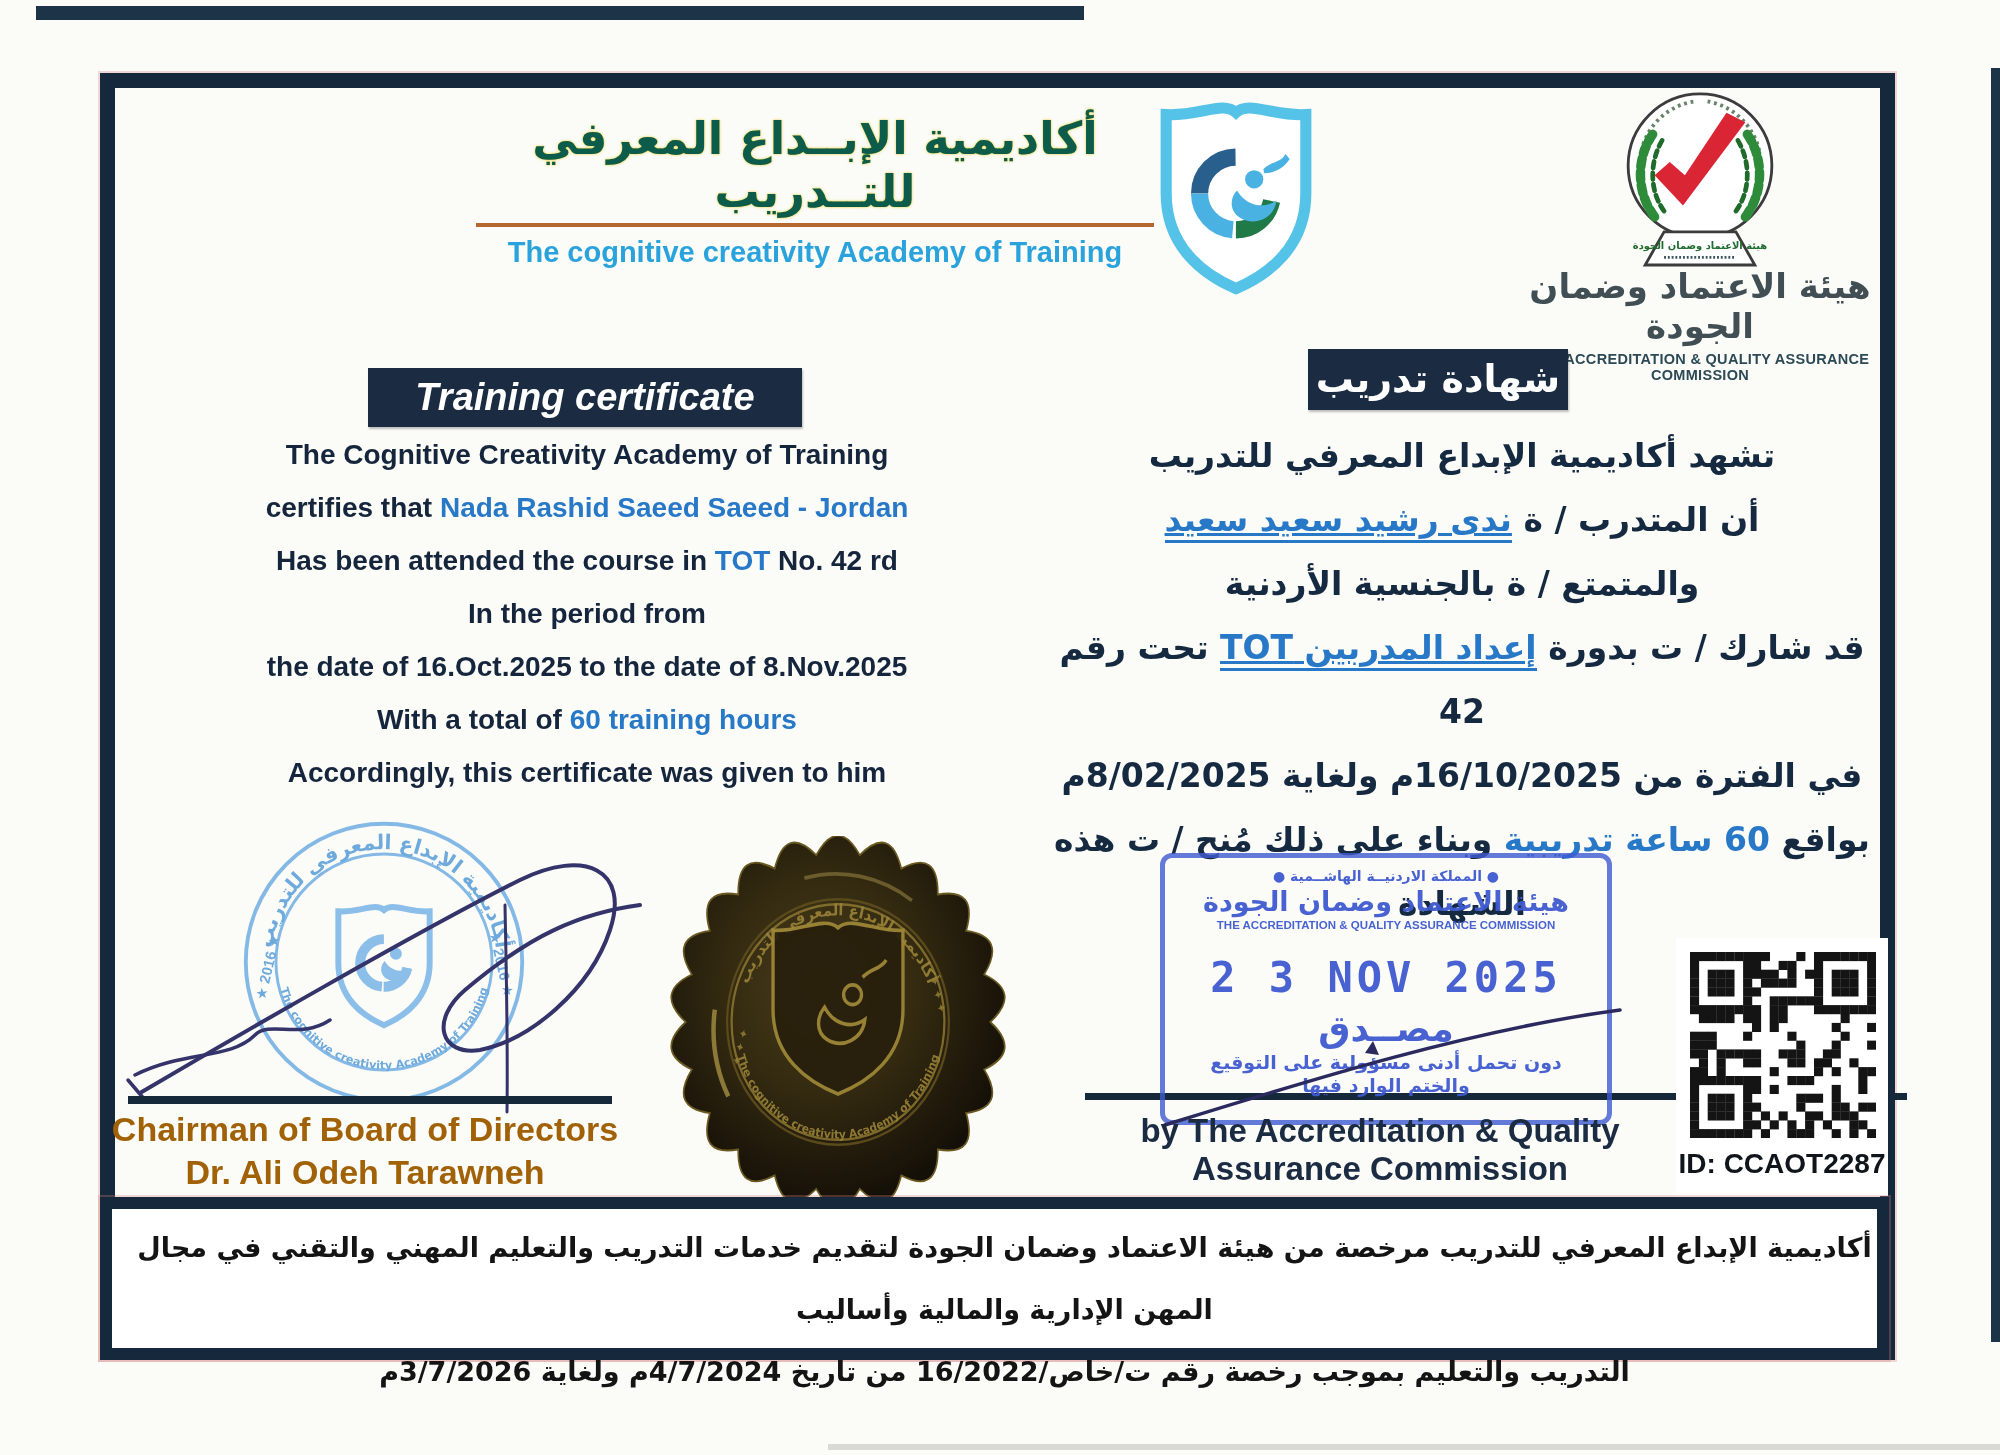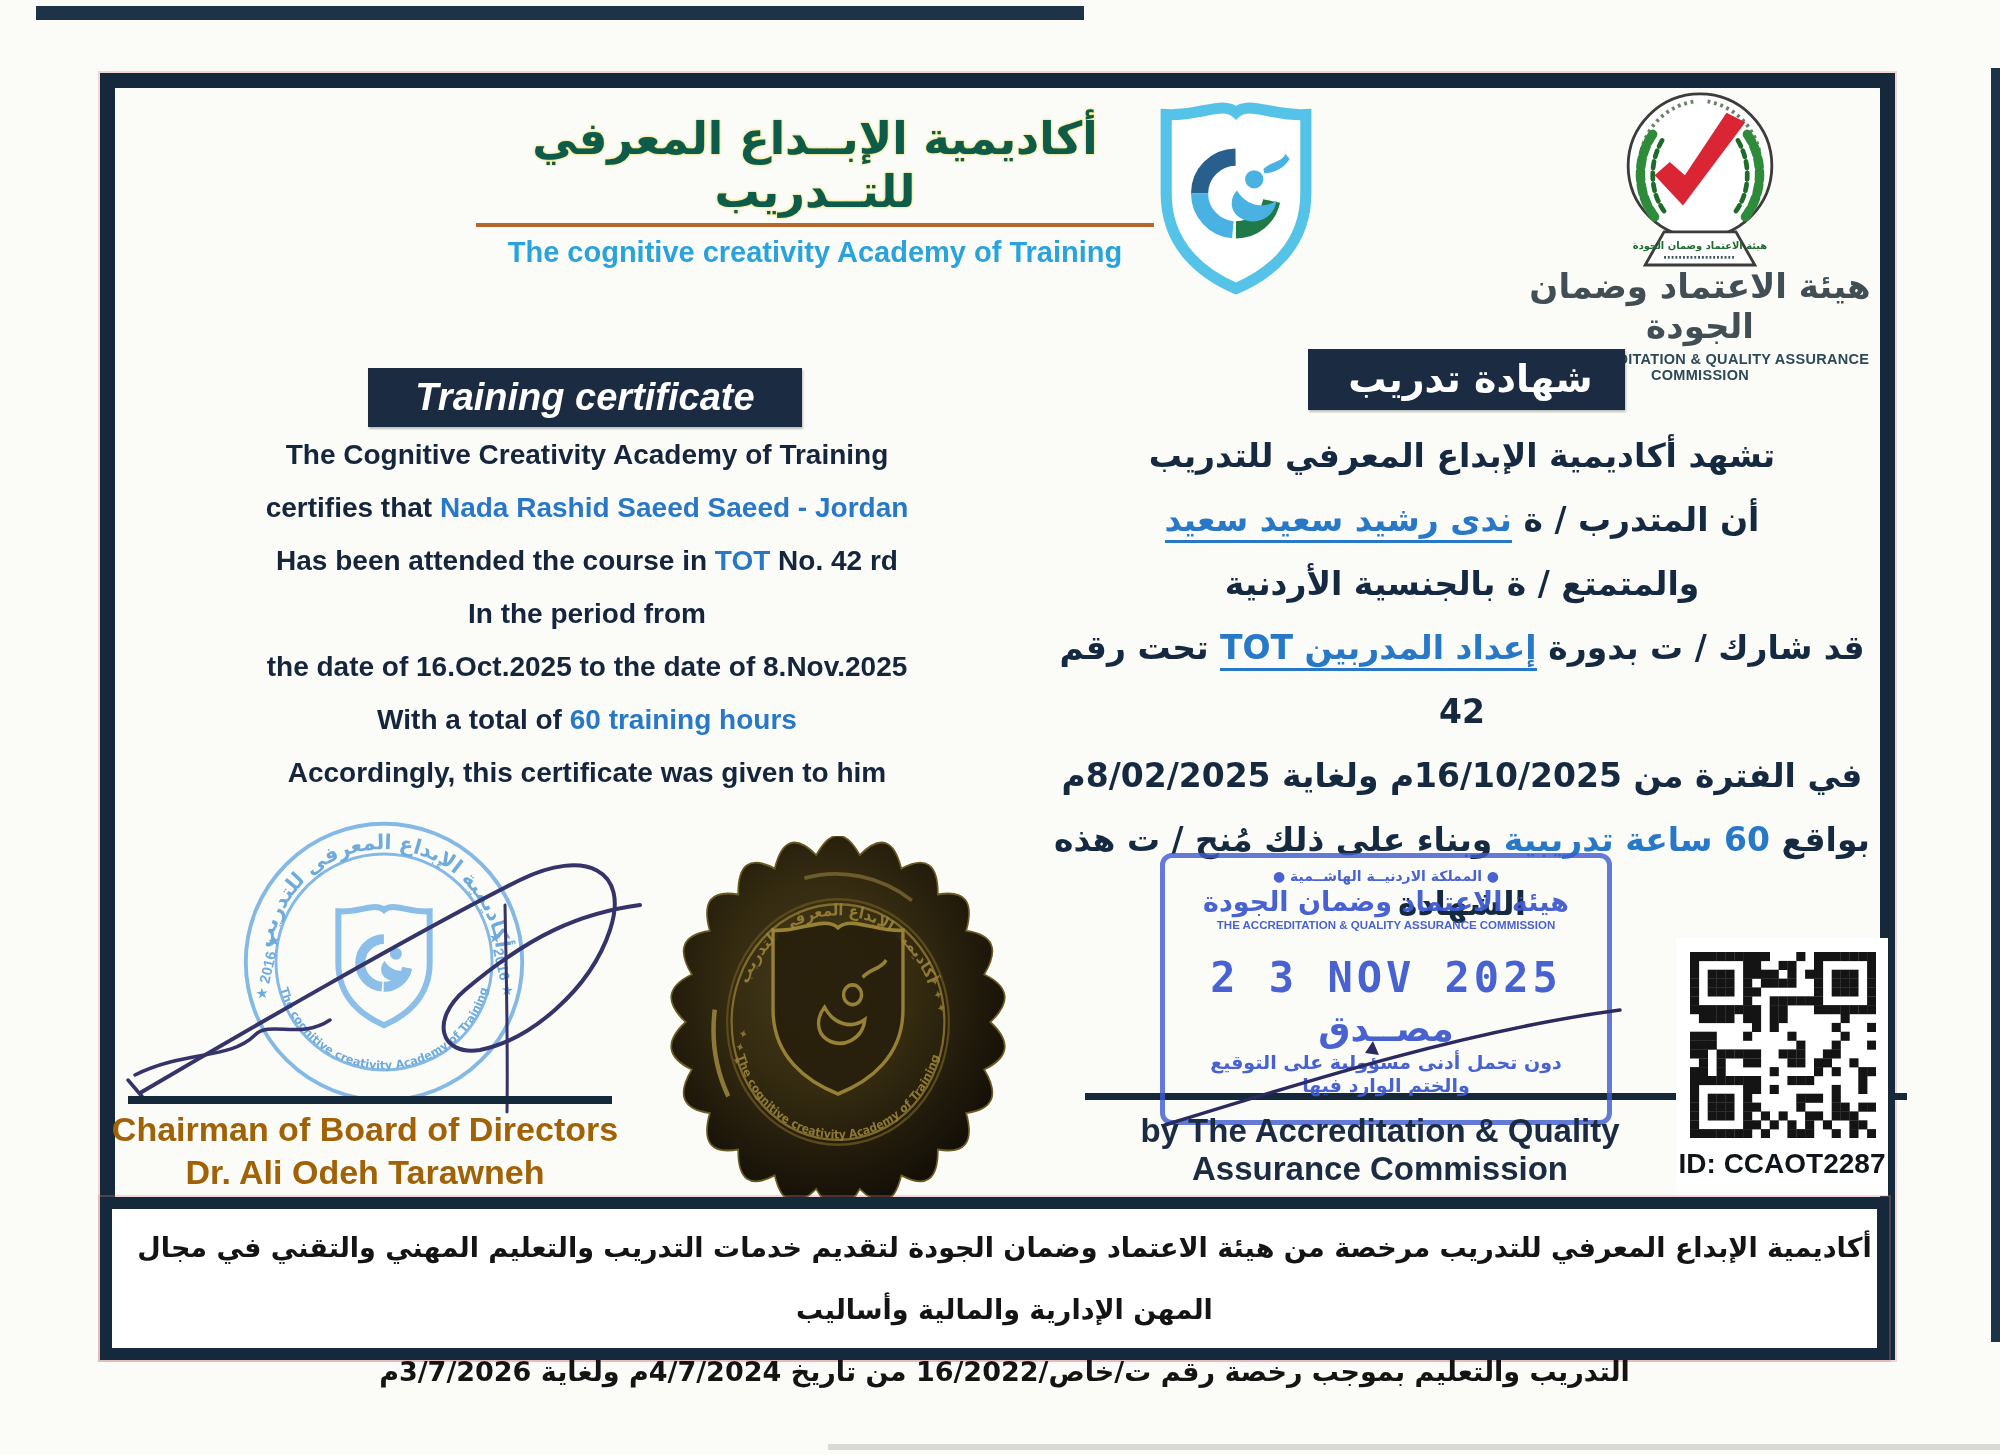--- a/index.html
+++ b/index.html
@@ -6,21 +6,21 @@
   #page{position:relative;width:2000px;height:1455px;background:#fbfbf8;overflow:hidden;
         font-family:"Liberation Sans","DejaVu Sans",sans-serif;}
   .abs{position:absolute;}
   .ar{font-family:"DejaVu Sans",sans-serif;direction:rtl;}
   .blue{color:#2878c8;}
   .headbox{background:#1b2c42;color:#fff;text-align:center;font-weight:bold;
            box-shadow:1px 2px 2px rgba(0,0,0,.25);}
   .frame{border:15px solid #16293c;box-shadow:0 0 0 2px rgba(214,130,130,.30);}
   .enbody{width:724px;text-align:center;font-weight:bold;font-size:28px;line-height:53px;color:#15253c;}
   .arbody{width:856px;text-align:center;font-weight:bold;font-size:33px;line-height:64px;color:#152a40;}
-  .ulblue{border-bottom:3px solid #2878c8;padding-bottom:1px;}
+  .ulblue{border-bottom:3px solid #2878c8;padding-bottom:1px;text-decoration:underline;}
   .sigline{background:#15293a;}
   .smallcap{font-weight:bold;letter-spacing:.3px;}
 </style>
 </head>
 <body>
 
 <div id="page">
 
   <div class="abs" style="left:36px;top:6px;width:1048px;height:14px;background:#1d3448;"></div>
   <div class="abs" style="left:1991px;top:68px;width:9px;height:1274px;background:#1d3448;"></div>
@@ -62,21 +62,21 @@
     <line x1="72" y1="179" x2="148" y2="179" stroke="#3a5560" stroke-width="3" stroke-dasharray="2 2"></line>
   </svg>
   <div class="abs" style="left:1480px;top:266px;width:440px;text-align:center;">
     <div class="ar" style="font-size:34px;font-weight:bold;color:#414f54;">هيئة الاعتماد وضمان الجودة</div>
     <div class="smallcap" style="margin-top:5px;font-size:14.5px;color:#2c4a56;">THE ACCREDITATION &amp; QUALITY ASSURANCE COMMISSION</div>
   </div>
 
   <div class="abs headbox" style="left:368px;top:368px;width:434px;height:59px;font-size:38px;line-height:59px;font-style:italic;">
     <span>Training certificate</span>
   </div>
-  <div class="abs headbox ar" style="left:1308px;top:349px;width:309px;height:61px;font-size:38px;line-height:61px;padding-left:8px;">
+  <div class="abs headbox ar" style="left:1308px;top:349px;width:260px;height:61px;font-size:38px;line-height:61px;">
     <span>شهادة تدريب</span>
   </div>
 
   <div class="abs enbody" style="left:225px;top:428px;">
     <div>The Cognitive Creativity Academy of Training</div>
     <div><span>certifies that </span><span class="blue">Nada Rashid Saeed Saeed - Jordan</span></div>
     <div><span>Has been attended the course in </span><span class="blue">TOT</span><span> No. 42 rd</span></div>
     <div>In the period from</div>
     <div>the date of 16.Oct.2025 to the date of 8.Nov.2025</div>
     <div><span>With a total of </span><span class="blue">60 training hours</span></div>

